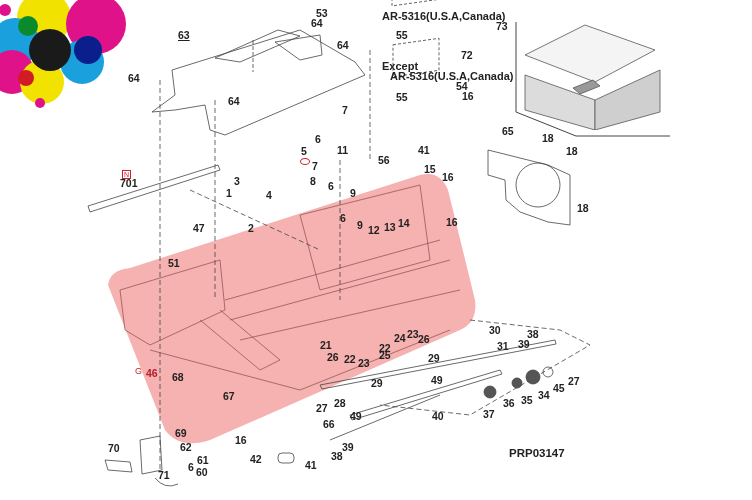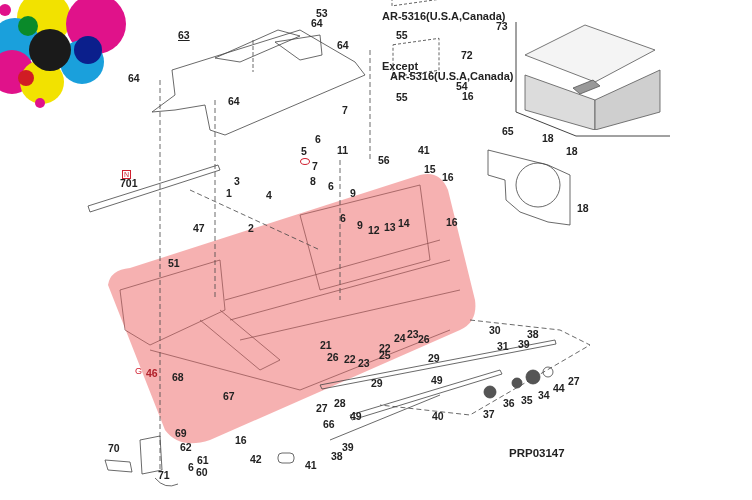--- a/index.html
+++ b/index.html
@@ -170,21 +170,21 @@
       <div class="lbl" style="left: 371px; top: 378px;">29</div>
       <div class="lbl" style="left: 431px; top: 375px;">49</div>
       <div class="lbl" style="left: 350px; top: 411px;">49</div>
       <div class="lbl" style="left: 316px; top: 403px;">27</div>
       <div class="lbl" style="left: 334px; top: 398px;">28</div>
       <div class="lbl" style="left: 489px; top: 325px;">30</div>
       <div class="lbl" style="left: 497px; top: 341px;">31</div>
       <div class="lbl" style="left: 527px; top: 329px;">38</div>
       <div class="lbl" style="left: 518px; top: 339px;">39</div>
       <div class="lbl" style="left: 568px; top: 376px;">27</div>
-      <div class="lbl" style="left: 553px; top: 383px;">44</div>
+      <div class="lbl" style="left: 553px; top: 383px;">45</div>
       <div class="lbl" style="left: 538px; top: 390px;">34</div>
       <div class="lbl" style="left: 521px; top: 395px;">35</div>
       <div class="lbl" style="left: 503px; top: 398px;">36</div>
       <div class="lbl" style="left: 483px; top: 409px;">37</div>
       <div class="lbl" style="left: 432px; top: 411px;">40</div>
       <div class="lbl" style="left: 323px; top: 419px;">66</div>
       <div class="lbl" style="left: 342px; top: 442px;">39</div>
       <div class="lbl" style="left: 331px; top: 451px;">38</div>
       <div class="lbl" style="left: 305px; top: 460px;">41</div>
       <div class="lbl" style="left: 250px; top: 454px;">42</div>

